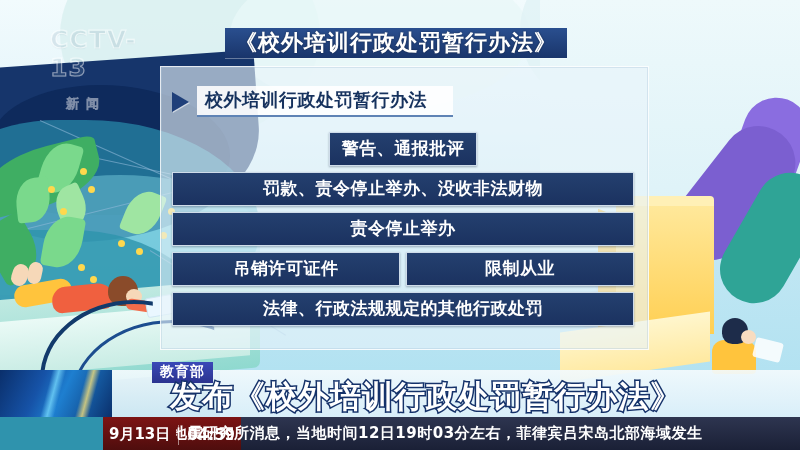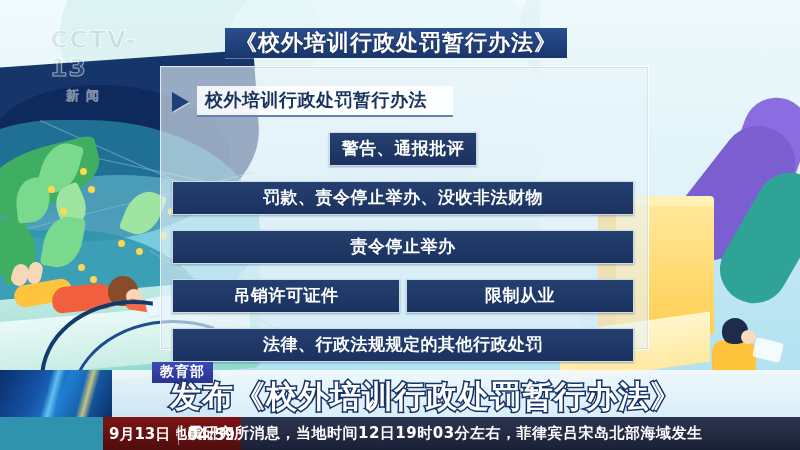--- a/index.html
+++ b/index.html
@@ -208,21 +208,21 @@
     font-family: "DejaVu Sans", "Liberation Sans", sans-serif;
     font-weight: bold;
     font-size: 25px;
     letter-spacing: 1px;
     color: rgba(255,255,255,0.0);
     -webkit-text-stroke: 1.2px rgba(255,255,255,0.92);
     text-shadow: 0 1px 1px rgba(120,150,170,.35);
     line-height: 28px;
   }
   .logo-sub {
-    margin-top: 5px;
+    margin-top: 13px;
     font-size: 13px;
     letter-spacing: 7px;
     color: rgba(255,255,255,0);
     -webkit-text-stroke: 1px rgba(255,255,255,0.85);
     padding-left: 16px;
   }
 
   
   .title-bar {
     position: absolute;
@@ -278,21 +278,21 @@
     white-space: nowrap;
   }
 
   
   .items {
     position: absolute;
     left: 172px; top: 132px;
     width: 462px;
     display: flex;
     flex-direction: column;
-    gap: 15px;
+    gap: 6px;
   }
   .row {
     display: flex;
     gap: 6px;
     justify-content: center;
   }
   .chip {
     background: linear-gradient(180deg, #24406f 0%, #1b3260 100%);
     border: 1px solid #cfdcea;
     color: #ffffff;

